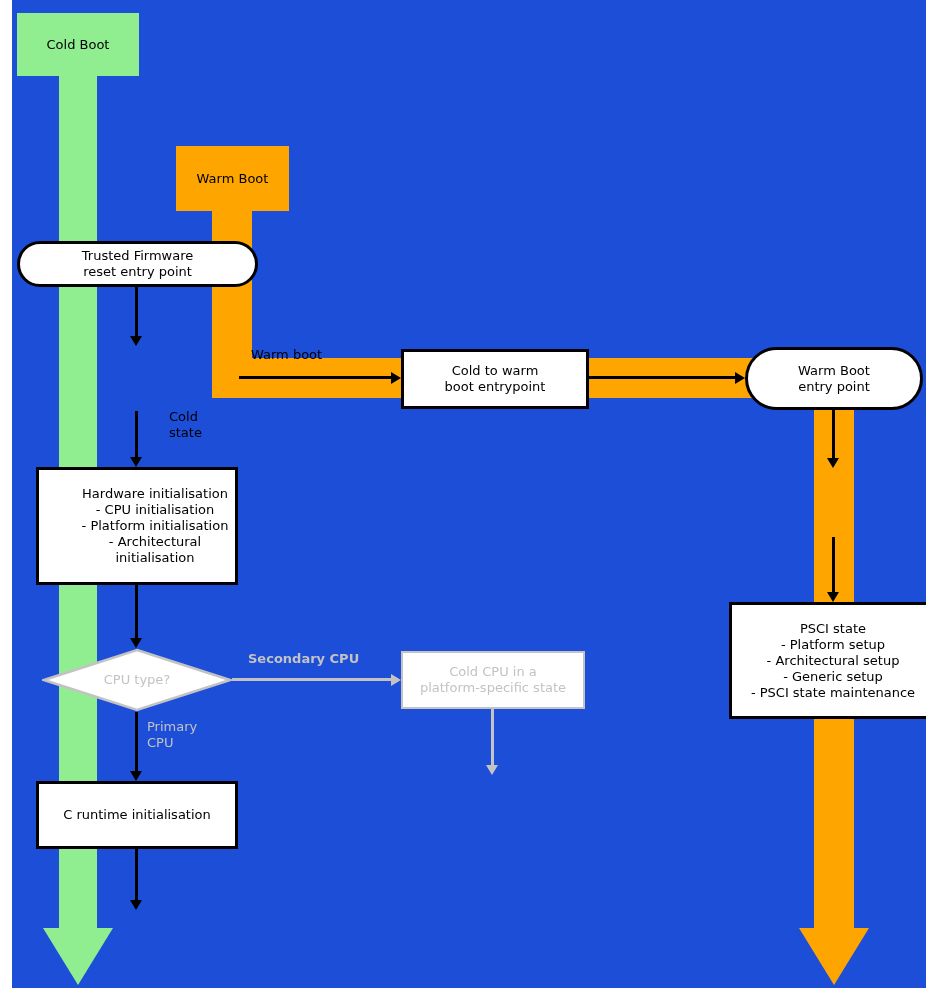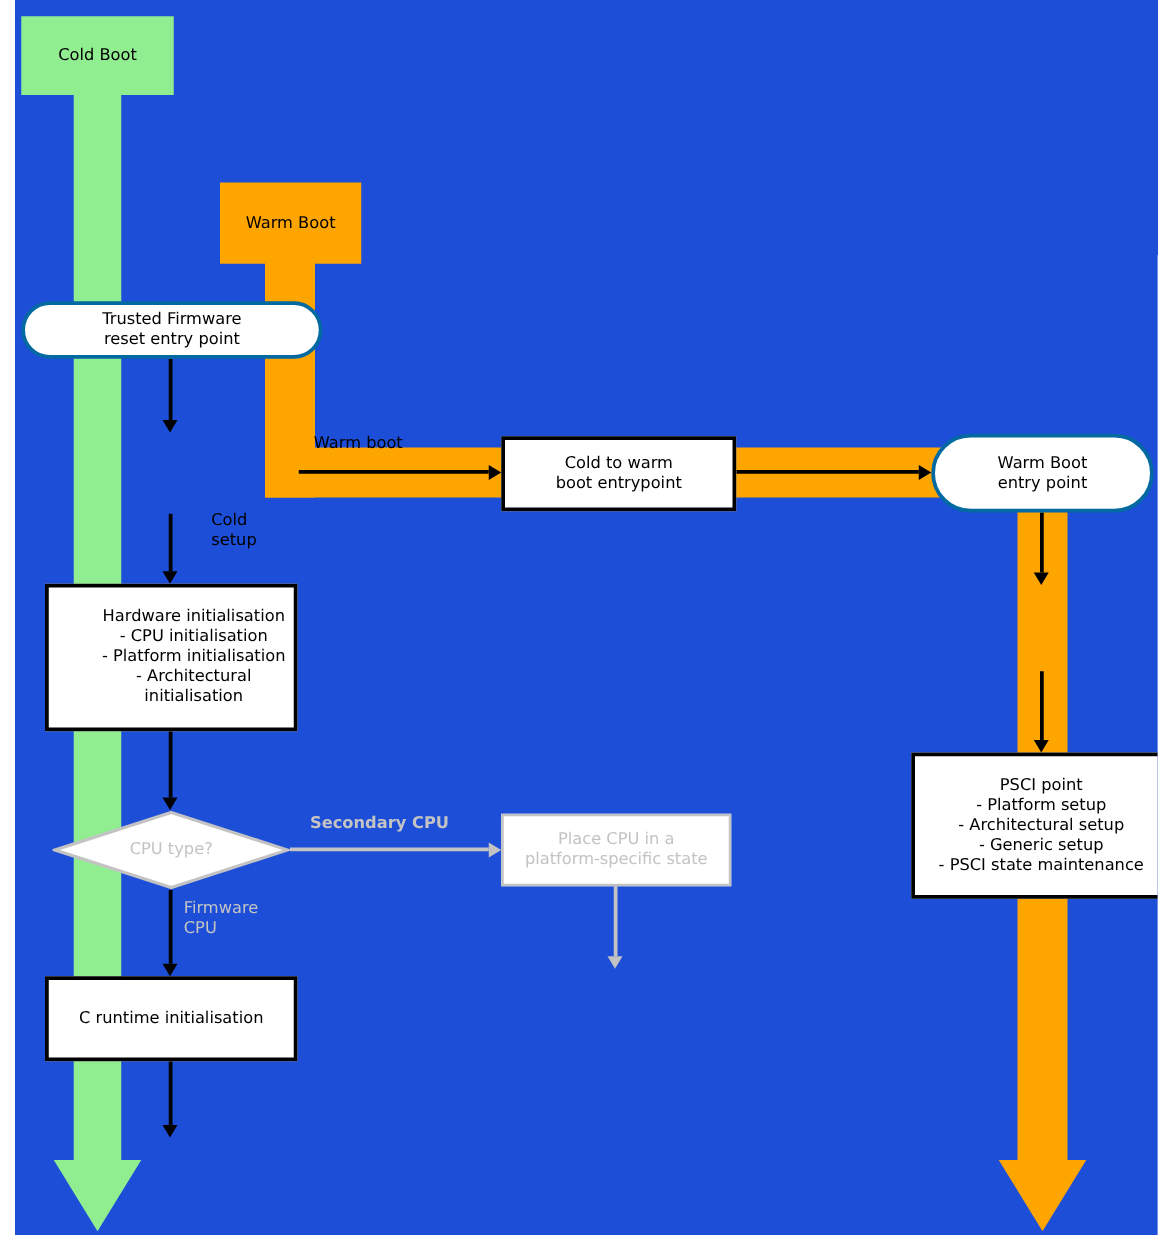--- a/index.html
+++ b/index.html
@@ -23,21 +23,21 @@
   .head-right { position:absolute; width:0; height:0; z-index:3;
                 border-top:6px solid transparent; border-bottom:6px solid transparent;
                 border-left:10px solid #000; }
   .head-down.gray { border-top-color:var(--gray); }
   .head-right.gray { border-left-color:var(--gray); }
 
   .node { position:absolute; z-index:4; display:flex; flex-direction:column;
           align-items:center; justify-content:center; text-align:center;
           font-size:13px; line-height:16px; color:#000; }
   .rect { background:#fff; border:3px solid #000; }
-  .stadium { background:#fff; border:3px solid #0369a1; border-radius:9999px; }
+  .stadium { background:#fff; border:3px solid #000000; border-radius:9999px; }
   .node.grayed { border-color:var(--gray); color:var(--gray); }
 
   .diamond { background:transparent; border:none; }
   .diamond svg { position:absolute; left:0; top:0; }
   .diamond polygon { fill:#fff; stroke:#000; stroke-width:2.5; }
   .diamond.grayed polygon { stroke:var(--gray); }
   .diamond .lbl { position:relative; z-index:1; }
 
   .edge-label { position:absolute; z-index:5; font-size:13px; color:#000; line-height:16px; }
   .edge-label.gray { color:var(--gray); }
@@ -119,45 +119,45 @@
   </div>
 
   <div class="node diamond grayed" style="left:30px;top:648px;width:190px;height:64px;">
     <svg width="190" height="64" viewBox="0 0 190 64">
       <polygon points="95,2 188,32 95,62 2,32"></polygon>
     </svg>
     <span class="lbl">CPU type?</span>
   </div>
 
   <div class="node rect grayed" style="left:389px;top:651px;width:184px;height:58px;border-width:2px;">
-    <span>Place CPU in a</span>
+    <span>Cold CPU in a</span>
     <span>platform-specific state</span>
   </div>
 
   <div class="node rect" style="left:24px;top:781px;width:202px;height:68px;">
     <span>C runtime initialisation</span>
   </div>
 
 
   <div class="node rect" style="left:717px;top:602px;width:208px;height:117px;">
-    <span>PSCI point</span>
+    <span>PSCI state</span>
     <span>- Platform setup</span>
     <span>- Architectural setup</span>
     <span>- Generic setup</span>
     <span>- PSCI state maintenance</span>
   </div>
 
   <div class="edge-label" style="left:239px;top:347px;">
     <span>Warm boot</span>
   </div>
   <div class="edge-label" style="left:157px;top:409px;">
     <span>Cold</span>
-    <span>setup</span>
+    <span>state</span>
   </div>
   <div class="edge-label gray" style="left:236px;top:651px;font-weight:bold;">
     <span>Secondary CPU</span>
   </div>
   <div class="edge-label gray" style="left:135px;top:719px;">
-    <span>Firmware</span>
+    <span>Primary</span>
     <span>CPU</span>
   </div>
 
 </div>
 
 </body></html>

